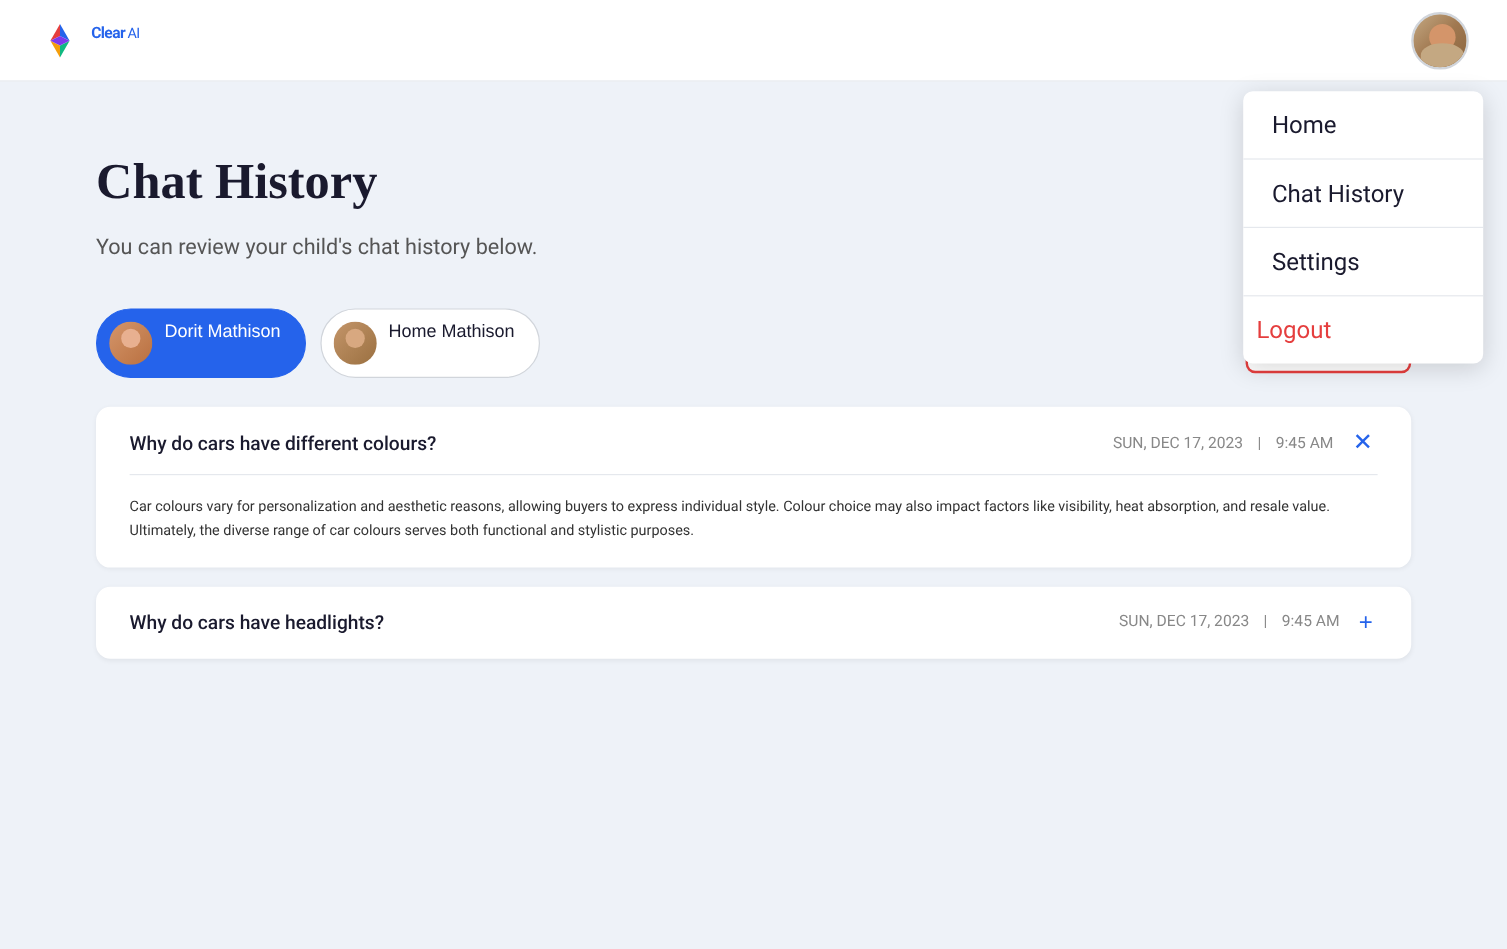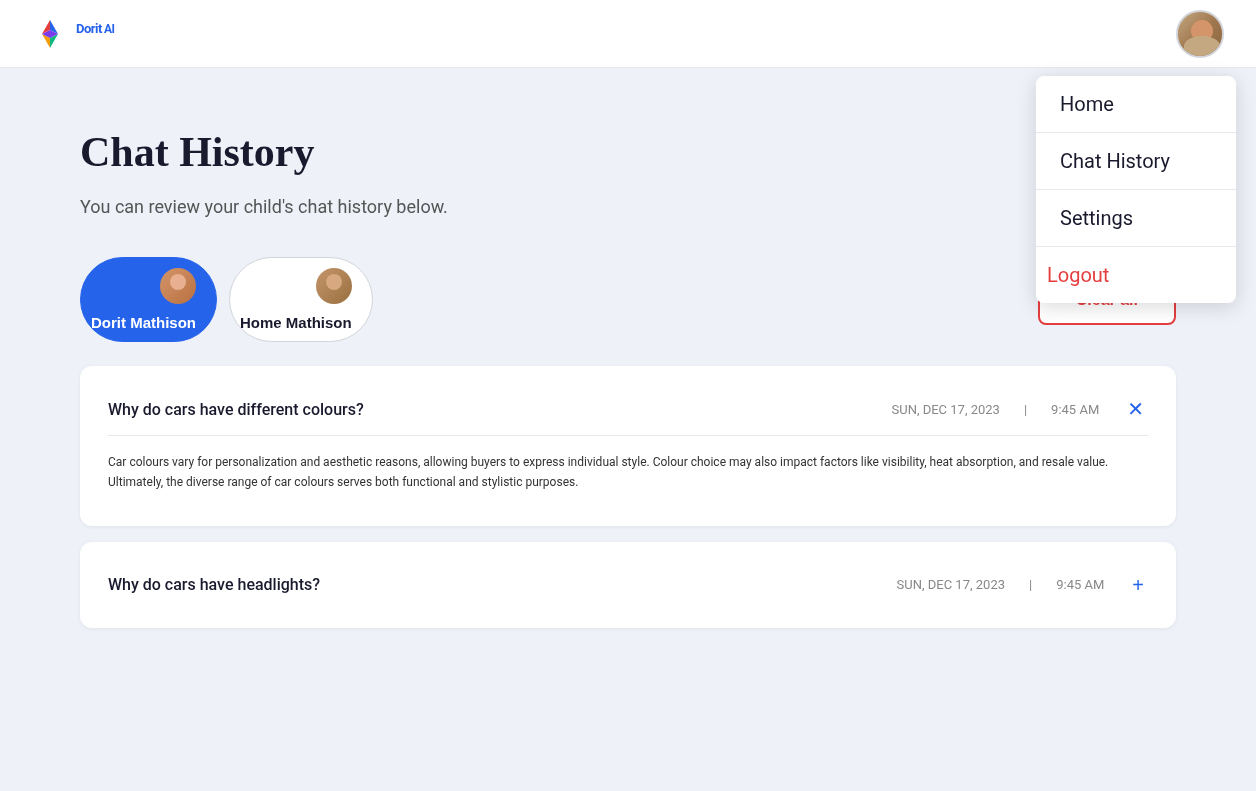--- a/index.html
+++ b/index.html
@@ -139,31 +139,30 @@
       margin-bottom: 24px;
     }
 
     .child-buttons {
       display: flex;
       gap: 12px;
     }
 
     .child-btn {
       display: flex;
-      align-items: flex-end;
+      align-items: flex-start;
       gap: 10px;
       padding: 10px 20px 10px 10px;
       border-radius: 50px;
       border: 1px solid #d1d5db;
       background: #ffffff;
       cursor: pointer;
       font-size: 15px;
-      font-weight: 700;
-      color: #1a1a2e;
-      flex-direction: column;
+      font-weight: 400;
+      color: #1a1a2e;
     }
     .child-btn.active {
       background: #2563eb;
       color: #ffffff;
       border-color: #2563eb;
     }
     .child-btn .child-avatar {
       width: 36px;
       height: 36px;
       border-radius: 50%;
@@ -218,40 +217,40 @@
       font-weight: 600;
       border-radius: 8px;
       cursor: pointer;
     }
 
     
     .chat-card {
       background: #ffffff;
       border-radius: 12px;
       margin-bottom: 16px;
-      padding: 33px 28px;
+      padding: 20px 28px;
       box-shadow: 0 1px 4px rgba(0,0,0,0.06);
     }
 
     .chat-card-header {
       display: flex;
       align-items: center;
       justify-content: space-between;
     }
 
     .chat-question {
       font-size: 16px;
       font-weight: 500;
       color: #1a1a2e;
     }
 
     .chat-meta {
       display: flex;
       align-items: center;
-      gap: 24px;
+      gap: 12px;
       font-size: 13px;
       color: #888;
       white-space: nowrap;
     }
 
     .chat-toggle-btn {
       background: none;
       border: none;
       cursor: pointer;
       color: #2563eb;
@@ -280,21 +279,21 @@
   <div class="logo">
 
     <svg class="logo-icon" viewBox="0 0 36 36" xmlns="http://www.w3.org/2000/svg">
       <polygon points="18,4 10,18 18,14" fill="#e53e3e"></polygon>
       <polygon points="18,4 26,18 18,14" fill="#2563eb"></polygon>
       <polygon points="10,18 18,32 18,22" fill="#f59e0b"></polygon>
       <polygon points="26,18 18,32 18,22" fill="#10b981"></polygon>
       <polygon points="18,14 10,18 18,22 26,18" fill="#7c3aed"></polygon>
     </svg>
     <span class="logo-text">
-      <span>Dorit</span><sup style="font-size:12px; font-weight:700; color:#2563eb; margin-left:2px;">AI</sup>
+      <span>Clear</span><sup style="font-size:12px; font-weight:400; color:#2563eb; margin-left:2px;">AI</sup>
     </span>
   </div>
   <div class="avatar">
     <div class="avatar-img"></div>
   </div>
 </header>
 
 <div class="dropdown-menu">
   <div class="dropdown-item">Home</div>
   <div class="dropdown-item">Chat History</div>

